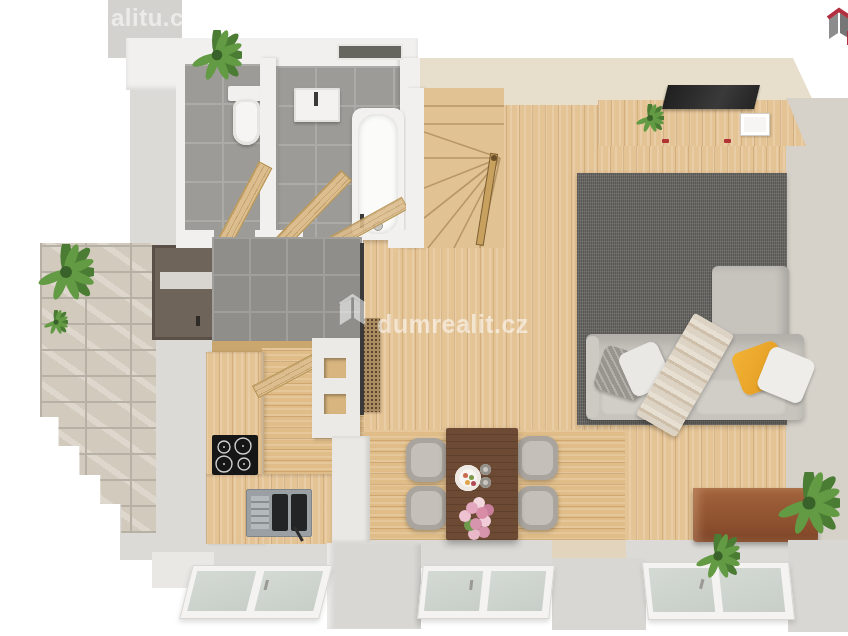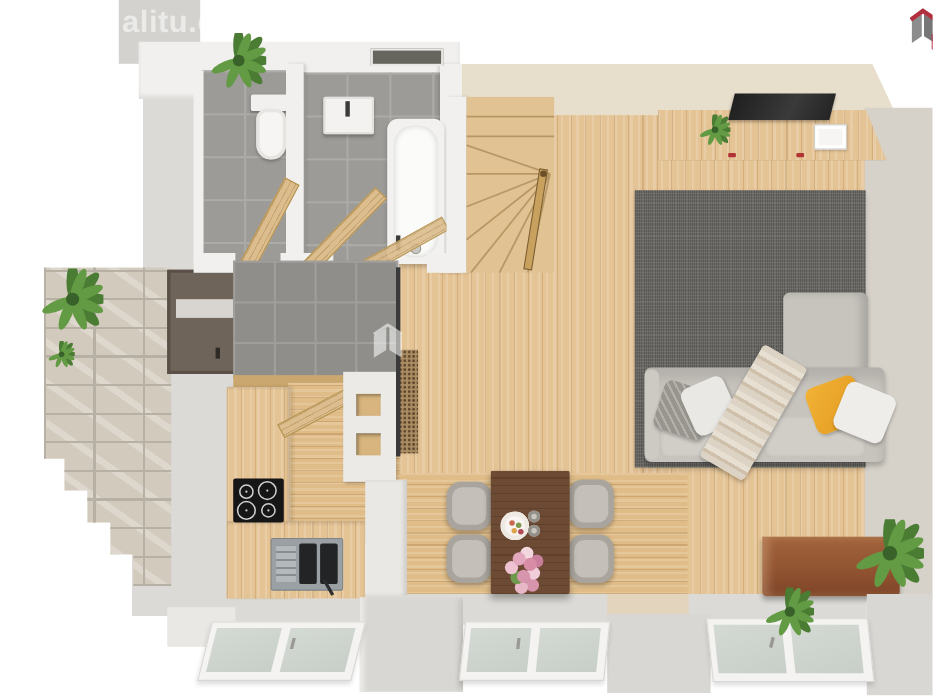--- a/index.html
+++ b/index.html
@@ -242,29 +242,30 @@
   <svg class="abs" style="left:38px;top:244px;" width="56" height="56" viewBox="-16 -16 32 32">
       <use href="#plant"></use>
     </svg>
   <svg class="abs" style="left:44px;top:310px;" width="24" height="24" viewBox="-16 -16 32 32">
       <use href="#plant"></use>
     </svg>
   <svg class="abs" style="left:696px;top:534px;" width="44" height="44" viewBox="-16 -16 32 32">
       <use href="#plant"></use>
     </svg>
 
-  <div class="abs wm-text" style="left:111px;top:4px;font-size:28px;">alitu.cz</div>
+  <div class="abs wm-text" style="left:111px;top:4px;font-size:24px;">alitu.cz</div>
 
   <svg class="abs" style="left:336px;top:294px;" width="36" height="34" viewBox="0 0 24 24">
     <g fill="rgba(255,255,255,.55)">
       <polygon points="2,8 10,3 10,17 2,22"></polygon>
       <polygon points="12,3 20,8 20,22 12,17"></polygon>
       <polyline points="2,7 11,1 20,7" fill="none" stroke="rgba(255,255,255,.55)" stroke-width="2"></polyline>
     </g>
   </svg>
+  <div class="abs wm-text" style="left:377px;top:310px;font-size:25px;">dumrealit.cz</div>
 
   <svg class="abs" style="left:827px;top:6px;" width="26" height="42" viewBox="0 0 26 42">
     <polygon points="2,13 11,7 11,27 2,33" fill="#8d8d8d"></polygon>
     <polygon points="13,7 23,13 23,33 13,27" fill="#767676"></polygon>
     <polyline points="1,12 12,4 24,12" fill="none" stroke="#b22f3f" stroke-width="4"></polyline>
     <rect x="20" y="25" width="4" height="14" fill="#b22f3f"></rect>
   </svg>
 
 </div>
 

